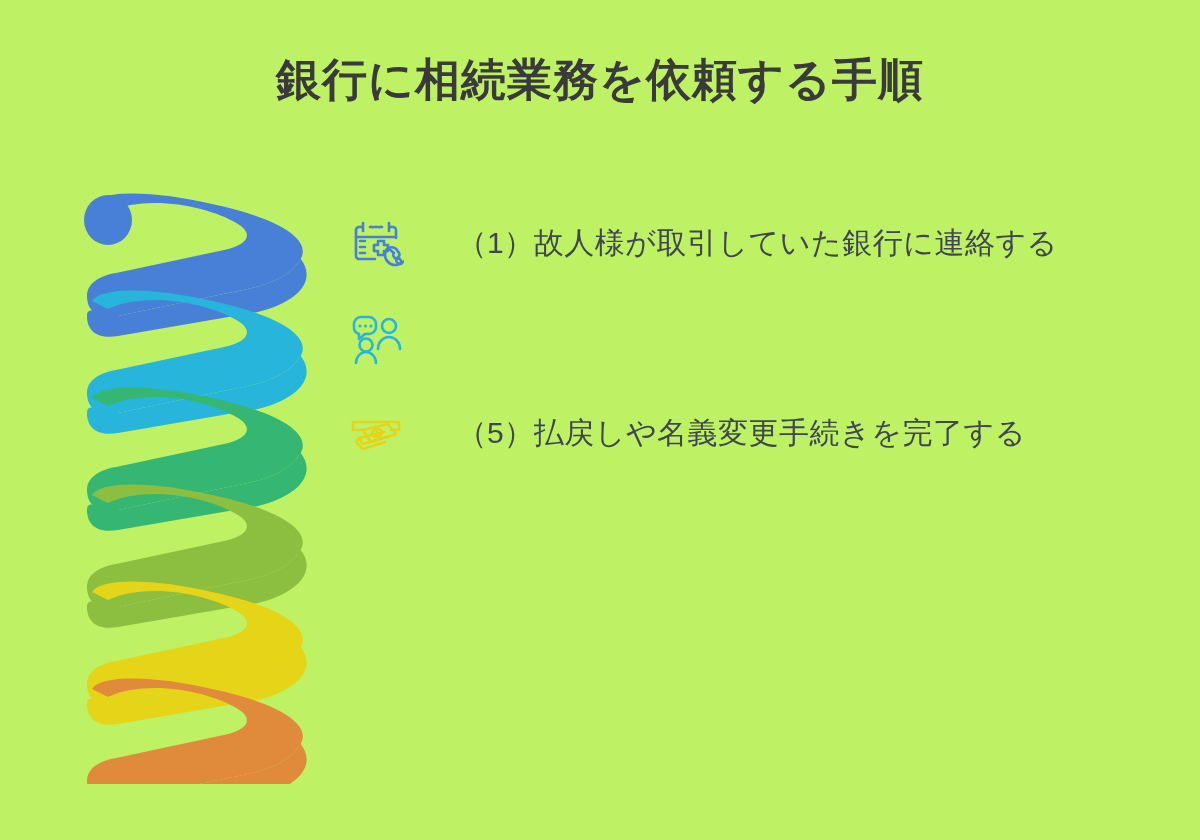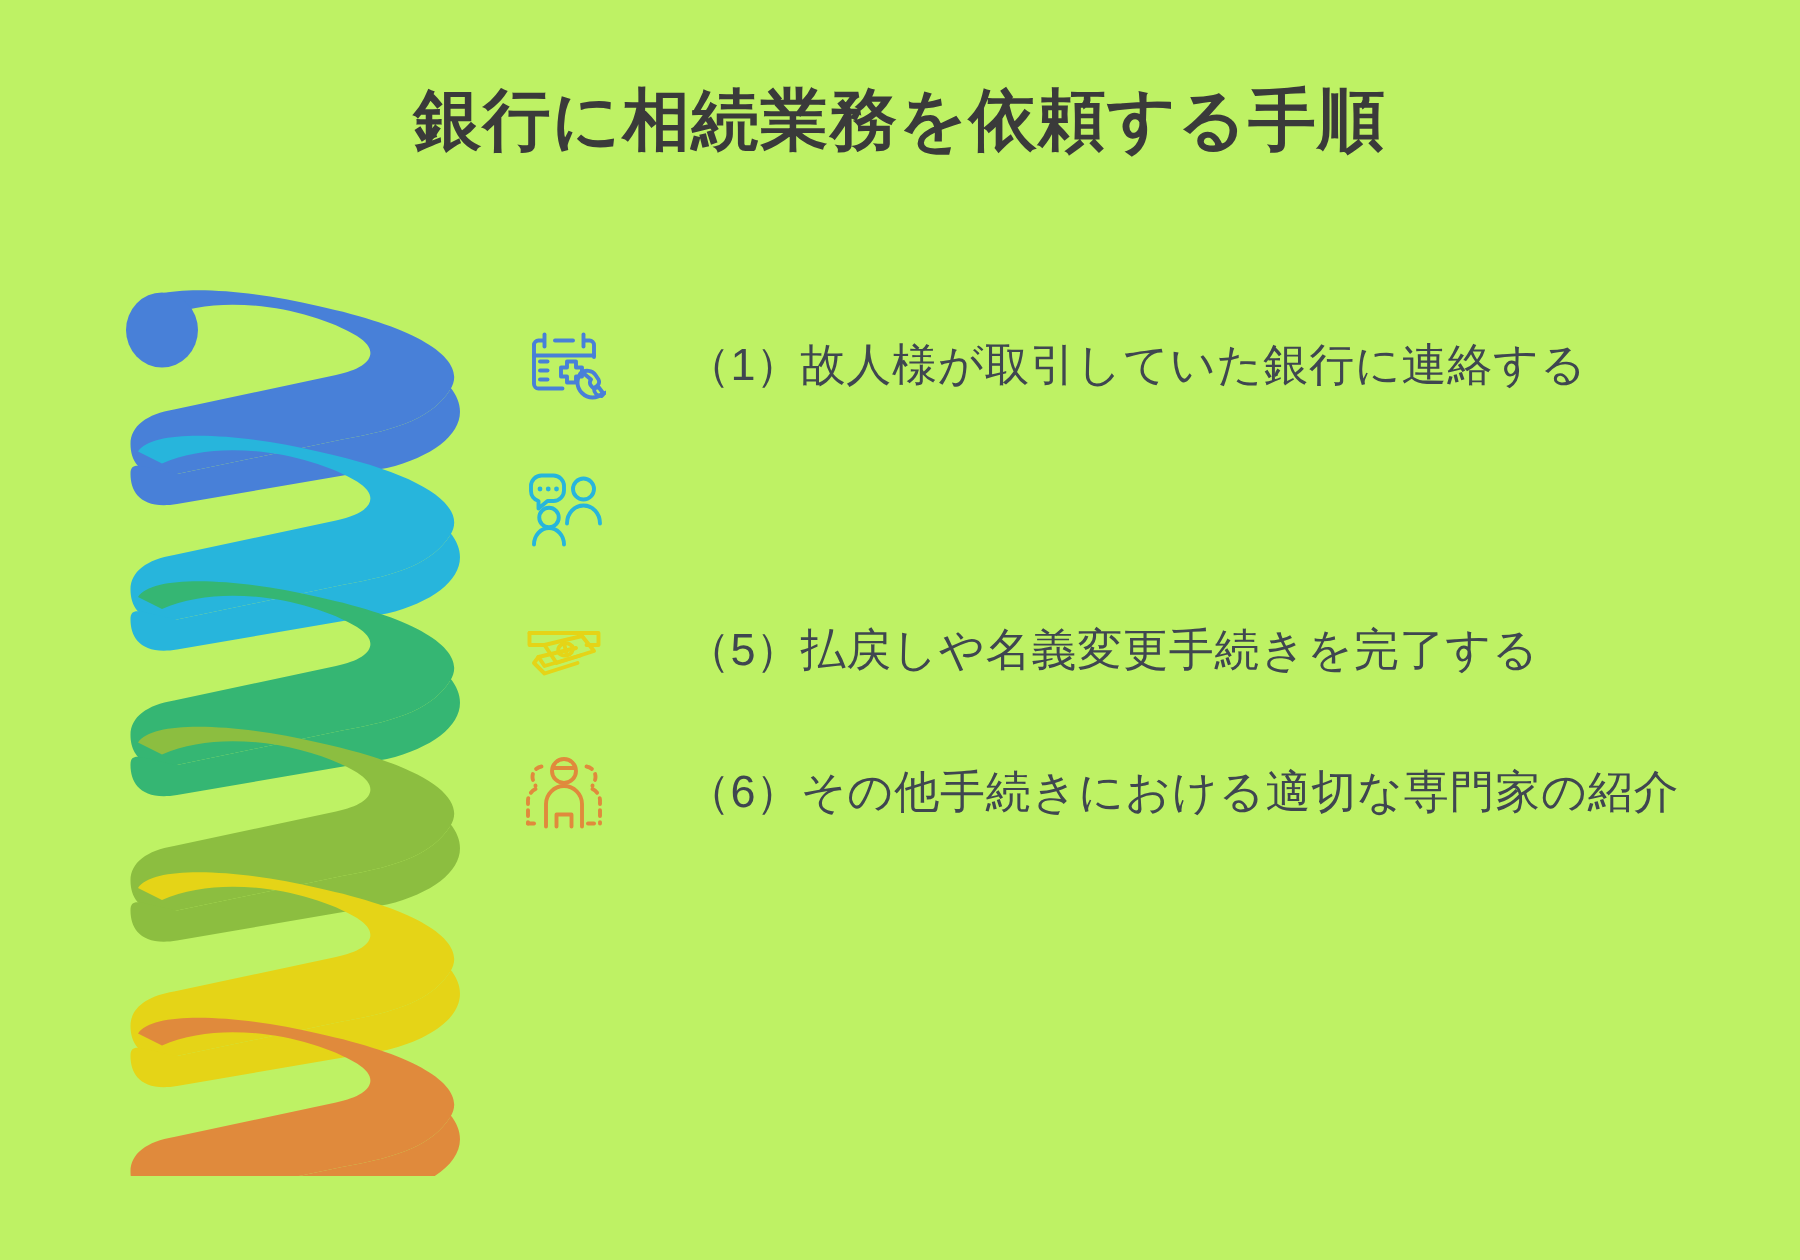--- a/index.html
+++ b/index.html
@@ -162,34 +162,15 @@
           <path d="M11 32 l -3 4 l 7 7 l 22 -7"></path>
           <ellipse cx="29" cy="27" rx="5" ry="4" transform="rotate(-13 29 27)"></ellipse>
           <path d="M29 23 v8" transform="rotate(-13 29 27)"></path>
         </svg>
       </div>
       <div class="step-text">
         <span class="step-num">（5）</span><span>払戻しや名義変更手続きを完了する</span>
       </div>
     </div>
 
-    <div class="step-row">
-      <div class="step-icon">
-        <svg width="56" height="56" viewBox="0 0 56 56" fill="none" stroke="#e08a3c" stroke-width="2.6" stroke-linecap="round" stroke-linejoin="round">
-          <circle cx="28" cy="13" r="8"></circle>
-          <path d="M21 11 h14"></path>
-          <path d="M16 50 v-15 a12 12 0 0 1 24 0 v15"></path>
-          <path d="M23 50 v-8 h10 v8"></path>
-          <path d="M13 10 a7 7 0 0 0 -6 7 c0 3 2 4 2 6" stroke-dasharray="4 4"></path>
-          <path d="M9 25 a9 9 0 0 0 -5 9 v14" stroke-dasharray="4 4"></path>
-          <path d="M43 10 a7 7 0 0 1 6 7 c0 3 -2 4 -2 6" stroke-dasharray="4 4"></path>
-          <path d="M47 25 a9 9 0 0 1 5 9 v14" stroke-dasharray="4 4"></path>
-          <path d="M4 48 h8" stroke-dasharray="4 4"></path>
-          <path d="M44 48 h8" stroke-dasharray="4 4"></path>
-        </svg>
-      </div>
-      <div class="step-text">
-        <span class="step-num">（6）</span><span>その他手続きにおける適切な専門家の紹介</span>
-      </div>
-    </div>
 
   </div>
 </div>
 
 </body></html>

